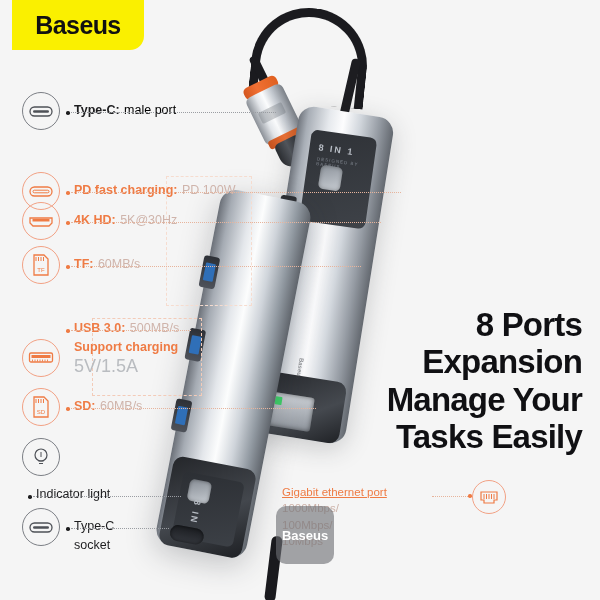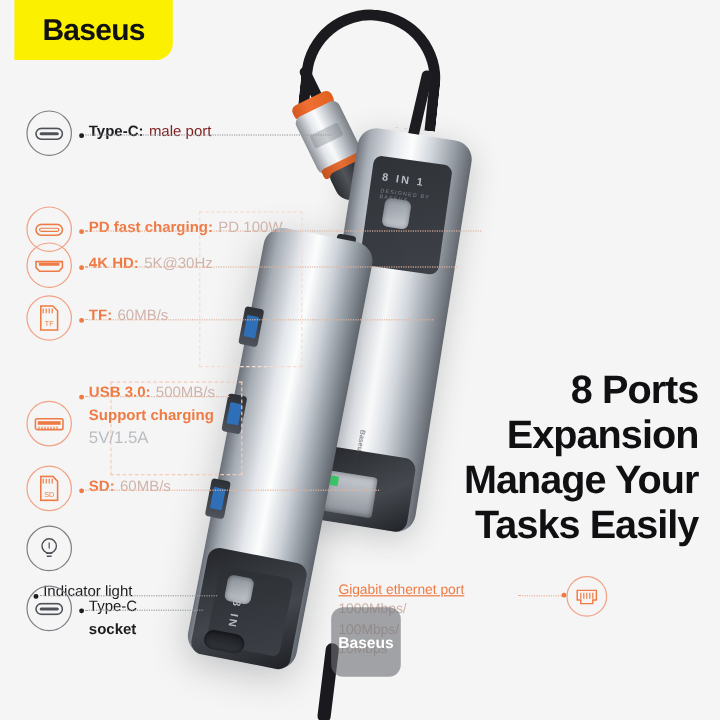--- a/index.html
+++ b/index.html
@@ -191,22 +191,22 @@
     background:transparent;
   }
   .icon-circle.dark{ border-color:#7c7f85; }
   .feat-text{ margin-left:14px; padding-top:8px; position:relative; }
   .line{ white-space:nowrap; line-height:1.18; }
   .k{ font-weight:bold; font-size:12.5px; }
   .v{ font-size:12.5px; }
   .orange .k{ color:#ef7b44; }
   .orange .v{ color:#cfb4ab; }
   .dark-t .k{ color:#1d1d1f; }
-  .dark-t .v{ color:#7f1d1d; }
-  .sub-gray{ font-size:14px; color:#b9bcc0; }
+  .dark-t .v{ color:#000000; }
+  .sub-gray{ font-size:18px; color:#b9bcc0; }
 
   
   .leader{ position:absolute; left:-8px; top:15px; }
   .leader .dot{
     position:absolute; width:3.5px; height:3.5px; border-radius:50%;
     background:#ef7b44; left:0; top:4px;
   }
   .leader.darkdot .dot{ background:#1d1d1f; }
   .leader .dline{
     position:absolute; left:5px; top:5px; height:0;
@@ -420,34 +420,34 @@
     </div>
     <div class="feat-text dark-t">
       <div class="leader darkdot">
           <span class="dot"></span>
           <span class="dline" style="width:148px;"></span>
         </div>
       <div class="line"><span class="k" style="font-weight:normal;">Indicator light</span></div>
     </div>
   </div>
 
-  <div class="feature" style="top:488px;">
+  <div class="feature" style="top:508px;">
     <div class="icon-circle dark">
       <svg width="24" height="11" viewBox="0 0 24 11">
           <rect x="1" y="1" width="22" height="9" rx="4.5" fill="none" stroke="#4e5157" stroke-width="1.3"></rect>
           <rect x="4" y="4.2" width="16" height="2.6" rx="1.3" fill="#4e5157"></rect>
         </svg>
     </div>
     <div class="feat-text dark-t">
       <div class="leader darkdot">
           <span class="dot"></span>
           <span class="dline" style="width:98px;"></span>
         </div>
       <div class="line"><span class="k" style="font-weight:normal;">Type-C</span></div>
-      <div class="line"><span class="k" style="font-weight:bold;">socket</span></div>
+      <div class="line"><span class="k" style="font-weight:normal;">socket</span></div>
     </div>
   </div>
 
   <div class="headline">
     <div>8 Ports</div>
     <div>Expansion</div>
     <div>Manage Your</div>
     <div>Tasks Easily</div>
   </div>
 

